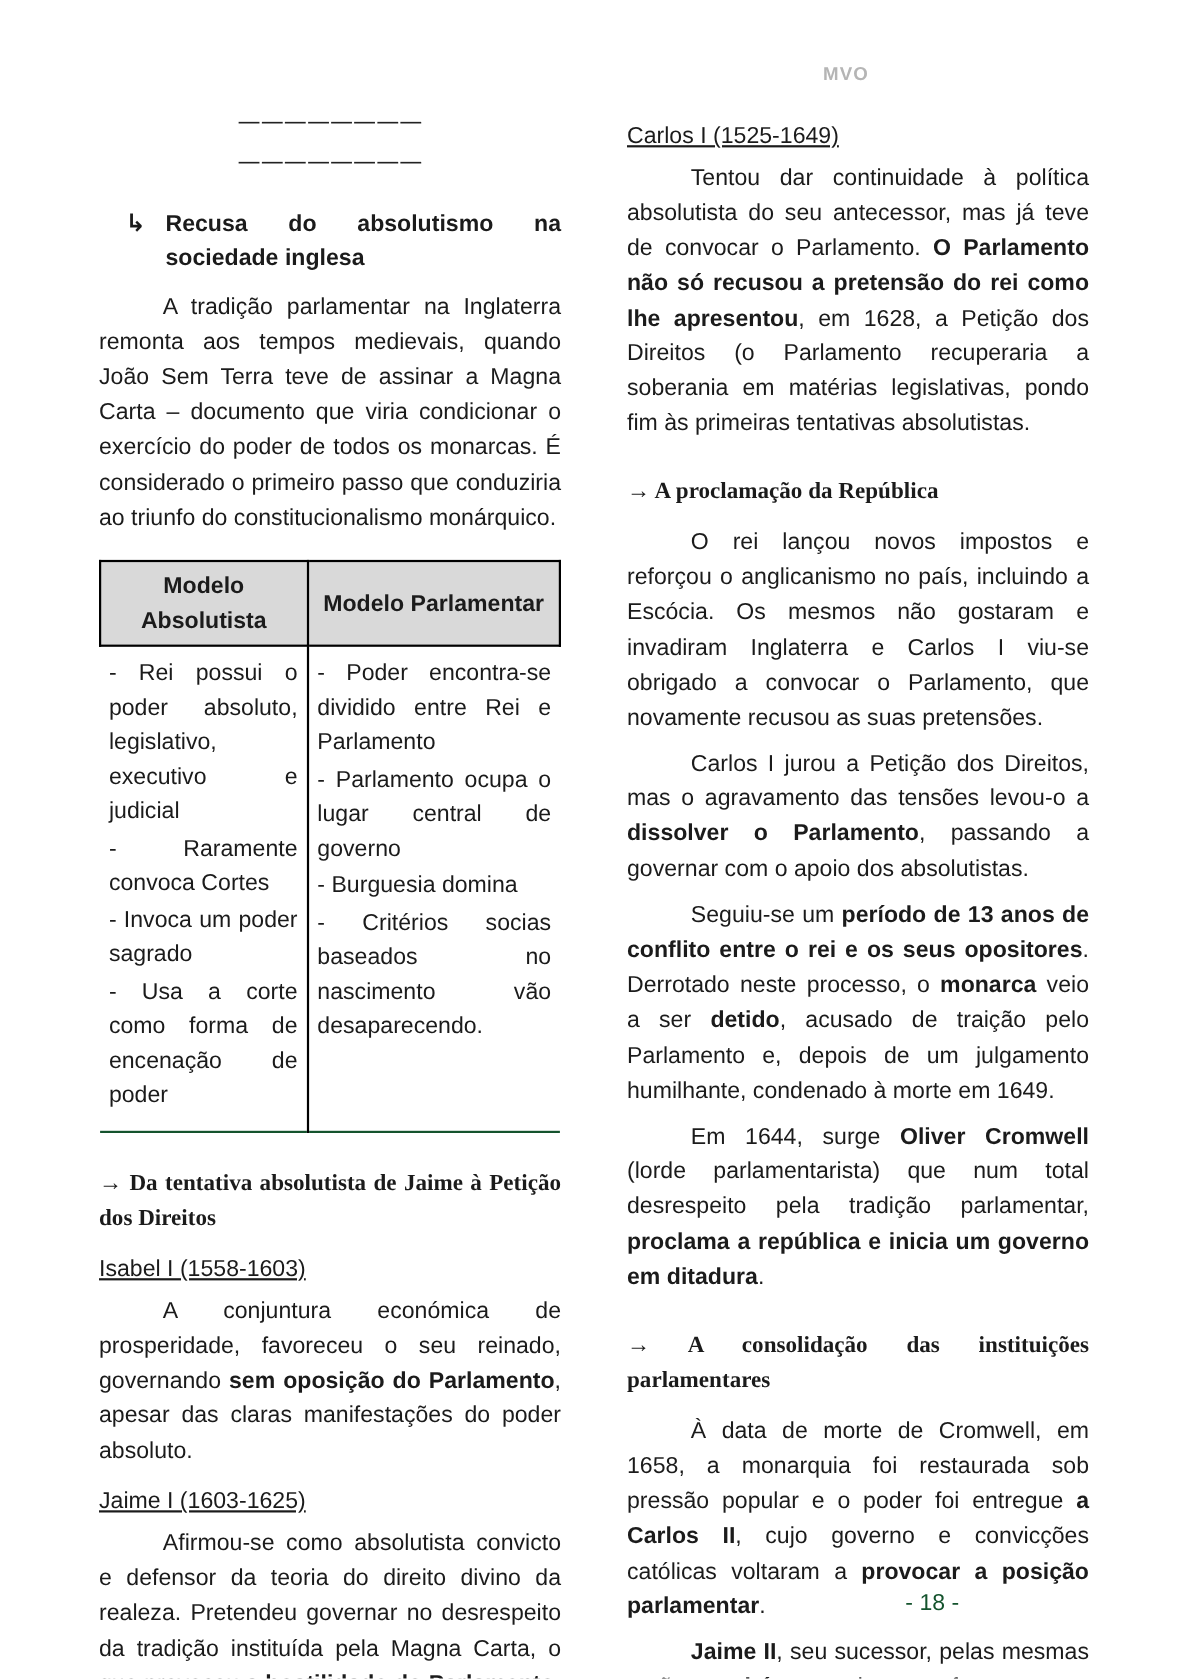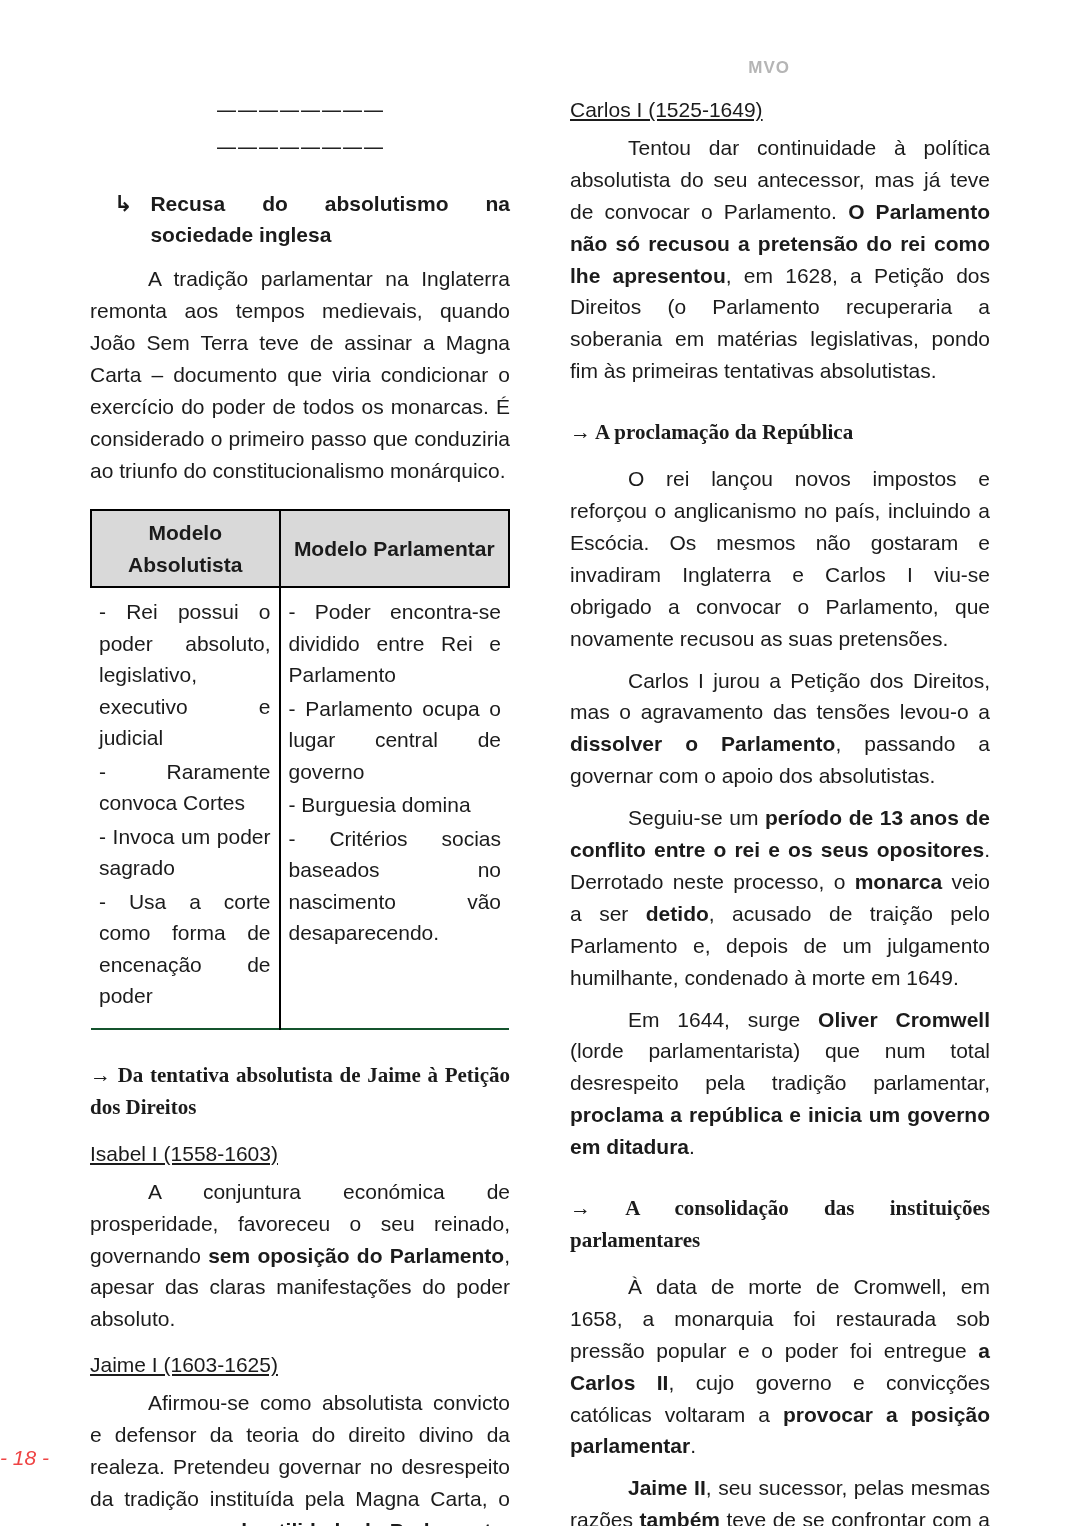--- a/index.html
+++ b/index.html
@@ -73,21 +73,21 @@
     font-family:Liberation Serif, serif;
   }
   .arrow-icon{font-weight:bold;}
   .ruler-title{
     text-decoration:underline;
     text-align:left;
     margin:14px 0 6px 0;
   }
   .page-number{
     position:absolute;bottom:56px;left:0;right:0;
-    text-align:left;font-size:21px;color:#ef4444;font-style:italic;
+    text-align:right;font-size:21px;color:#14532d;
   }
 </style>
 </head>
 <body>
 
 <div class="page">
 
   <div class="watermark">MVO</div>
 
   <div class="columns">
@@ -139,21 +139,21 @@
       <div class="ruler-title">Isabel I (1558-1603)</div>
       <p class="para"><span>A conjuntura económica de prosperidade, favoreceu o seu reinado, governando </span><b>sem oposição do Parlamento</b><span>, apesar das claras manifestações do poder absoluto.</span></p>
 
       <div class="ruler-title">Jaime I (1603-1625)</div>
       <p class="para"><span>Afirmou-se como absolutista convicto e defensor da teoria do direito divino da realeza. Pretendeu governar no desrespeito da tradição instituída pela Magna Carta, o que provocou a </span><b>hostilidade do Parlamento</b><span>, que deixou de convocar durante sete anos.</span></p>
 
     </div>
 
     <div class="col">
 
-      <div class="ruler-title" style="margin-top:2px;">Carlos I (1525-1649)</div>
+      <div class="ruler-title" style="margin-top:16px;">Carlos I (1525-1649)</div>
       <p class="para"><span>Tentou dar continuidade à política absolutista do seu antecessor, mas já teve de convocar o Parlamento. </span><b>O Parlamento não só recusou a pretensão do rei como lhe apresentou</b><span>, em 1628, a Petição dos Direitos (o Parlamento recuperaria a soberania em matérias legislativas, pondo fim às primeiras tentativas absolutistas.</span></p>
 
       <h3 class="arrow-heading">
         <span class="arrow-icon">→</span>
         <span>A proclamação da República</span>
       </h3>
 
       <p class="para"><span>O rei lançou novos impostos e reforçou o anglicanismo no país, incluindo a Escócia. Os mesmos não gostaram e invadiram Inglaterra e Carlos I viu-se obrigado a convocar o Parlamento, que novamente recusou as suas pretensões.</span></p>
       <p class="para"><span>Carlos I jurou a Petição dos Direitos, mas o agravamento das tensões levou-o a </span><b>dissolver o Parlamento</b><span>, passando a governar com o apoio dos absolutistas.</span></p>
       <p class="para"><span>Seguiu-se um </span><b>período de 13 anos de conflito entre o rei e os seus opositores</b><span>. Derrotado neste processo, o </span><b>monarca</b><span> veio a ser </span><b>detido</b><span>, acusado de traição pelo Parlamento e, depois de um julgamento humilhante, condenado à morte em 1649.</span></p>

